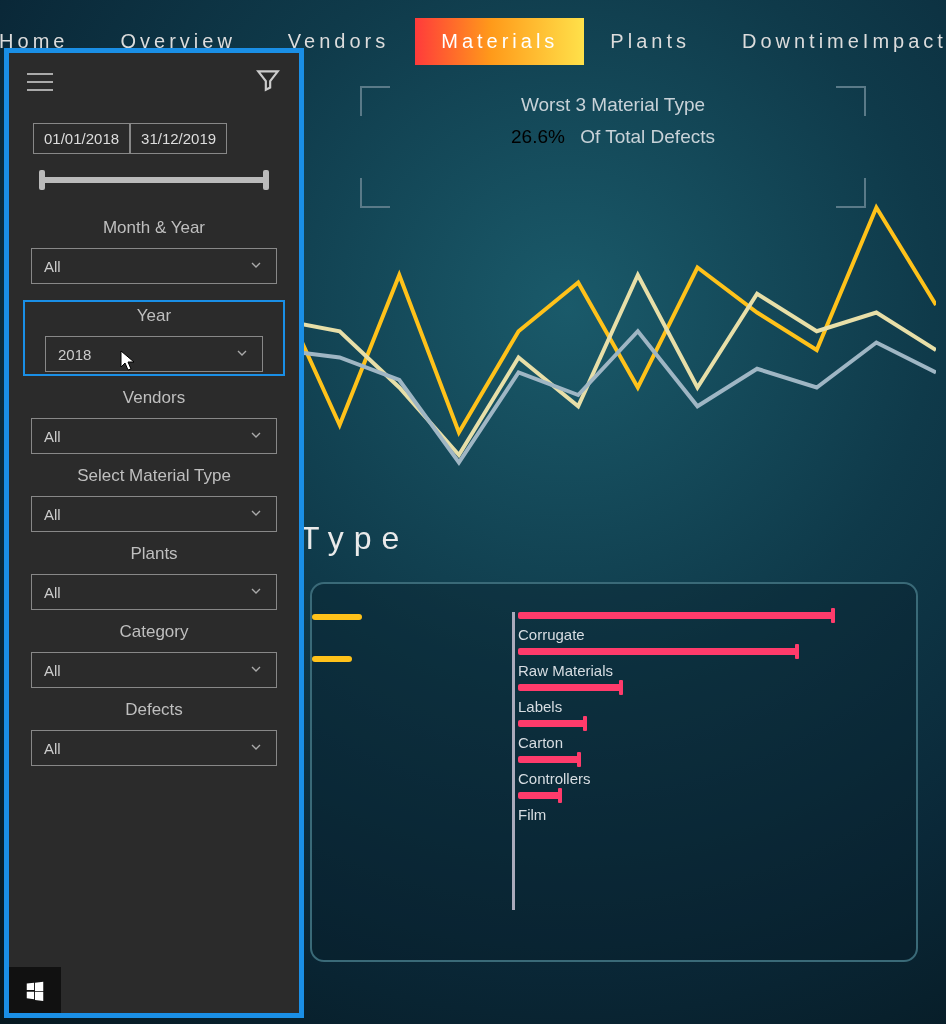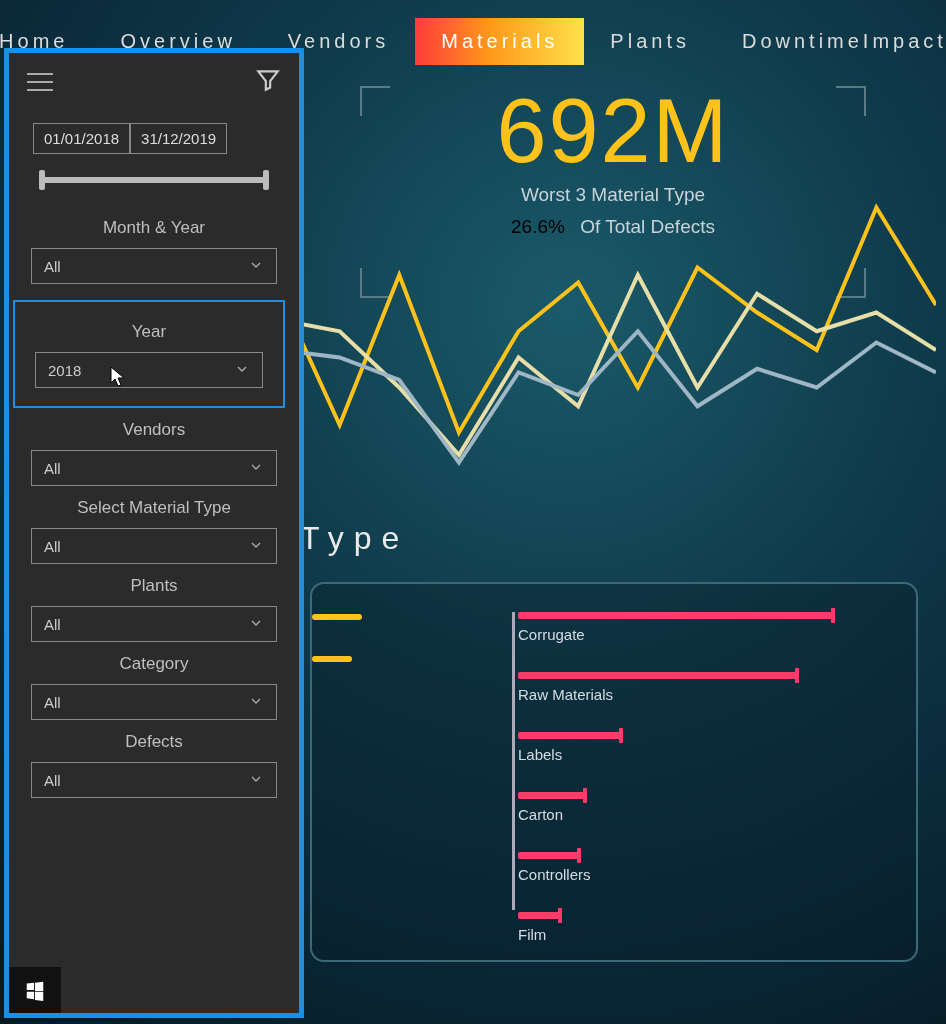--- a/index.html
+++ b/index.html
@@ -55,21 +55,21 @@
   .range-knob  { position:absolute; top:0; width:6px; height:20px; background:#bbb; border-radius:2px;}
   .range-knob.left{ left:0;} .range-knob.right{ right:0;}
   .filter-group { padding: 8px 22px 4px 22px; }
   .filter-label { text-align:center; color:#bfbfbf; font-size:17px; margin-bottom:10px;}
   .dropdown {
     border:1px solid #888; height:36px; display:flex; align-items:center;
     justify-content:space-between; padding:0 12px; color:#ccc; font-size:15px;
     cursor:pointer; background:transparent;
   }
   .dropdown .chev svg{ width:16px; height:16px; stroke:#aaa; fill:none; stroke-width:2;}
-  .year-highlight { border:2px solid #1a8fe6; padding:18px 20px; margin:12px 14px 4px 4px;}
+  .year-highlight { border:2px solid #1a8fe6; padding:2px 20px; margin:12px 14px 4px 14px;}
   .year-highlight .filter-label{ margin-top:2px;}
   .cursor-arrow {
     position:absolute; top:50%; left:74px; transform:translateY(-4px);
     pointer-events:none;
   }
   .cursor-arrow svg{ width:16px; height:22px; fill:#fff; stroke:#000; stroke-width:1;}
   .winlogo {
     position:absolute; bottom:0; left:0; width:52px; height:46px; background:#111;
     display:flex; align-items:center; justify-content:center;
   }
@@ -102,21 +102,21 @@
   
   .barcard{
     position:absolute; top:582px; left:310px; right:28px; height:380px;
     border:2px solid #3a6a78; border-radius:14px;
     background:rgba(10,30,40,0.35);
   }
   .mini-stubs{ position:absolute; top:30px; left:0; }
   .mini-stubs div{ height:6px; background:#ffc21a; margin-bottom:36px; border-radius:3px;}
   .barchart{ position:absolute; top:28px; left:200px; right:40px; bottom:20px;}
   .axis-line{ position:absolute; left:0; top:0; bottom:30px; width:3px; background:#aab;}
-  .bar-row{ position:relative; height:60px;text-decoration:underline; }
+  .bar-row{ position:relative; height:36px;text-decoration:underline; }
   .bar{ position:absolute; left:6px; top:0; height:7px; background:#ff3b6b; border-radius:2px;}
   .bar::after{
     content:""; position:absolute; right:-2px; top:-4px; width:4px; height:15px;
     background:#ff3b6b; border-radius:1px;
   }
   .bar-label{ position:absolute; left:6px; top:14px; font-size:15px; color:#d7dde2;}
 </style>
 </head>
 <body>
 
@@ -125,21 +125,20 @@
     <div class="nav-item">Overview</div>
     <div class="nav-item">Vendors</div>
     <div class="nav-item active">Materials</div>
     <div class="nav-item">Plants</div>
     <div class="nav-item">DowntimeImpact</div>
   </div>
 
 <div class="kpi">
   <div class="corner tl"></div>
   <div class="corner tr"></div>
-  <div class="kpi-value">692M</div>
   <div class="kpi-sub">Worst 3 Material Type</div>
   <div class="kpi-pct-row">
     <span class="kpi-pct">26.6%</span>
     <span class="kpi-of">Of Total Defects</span>
   </div>
   <div class="corner bl"></div>
   <div class="corner br"></div>
 </div>
 
 <div class="linechart">

